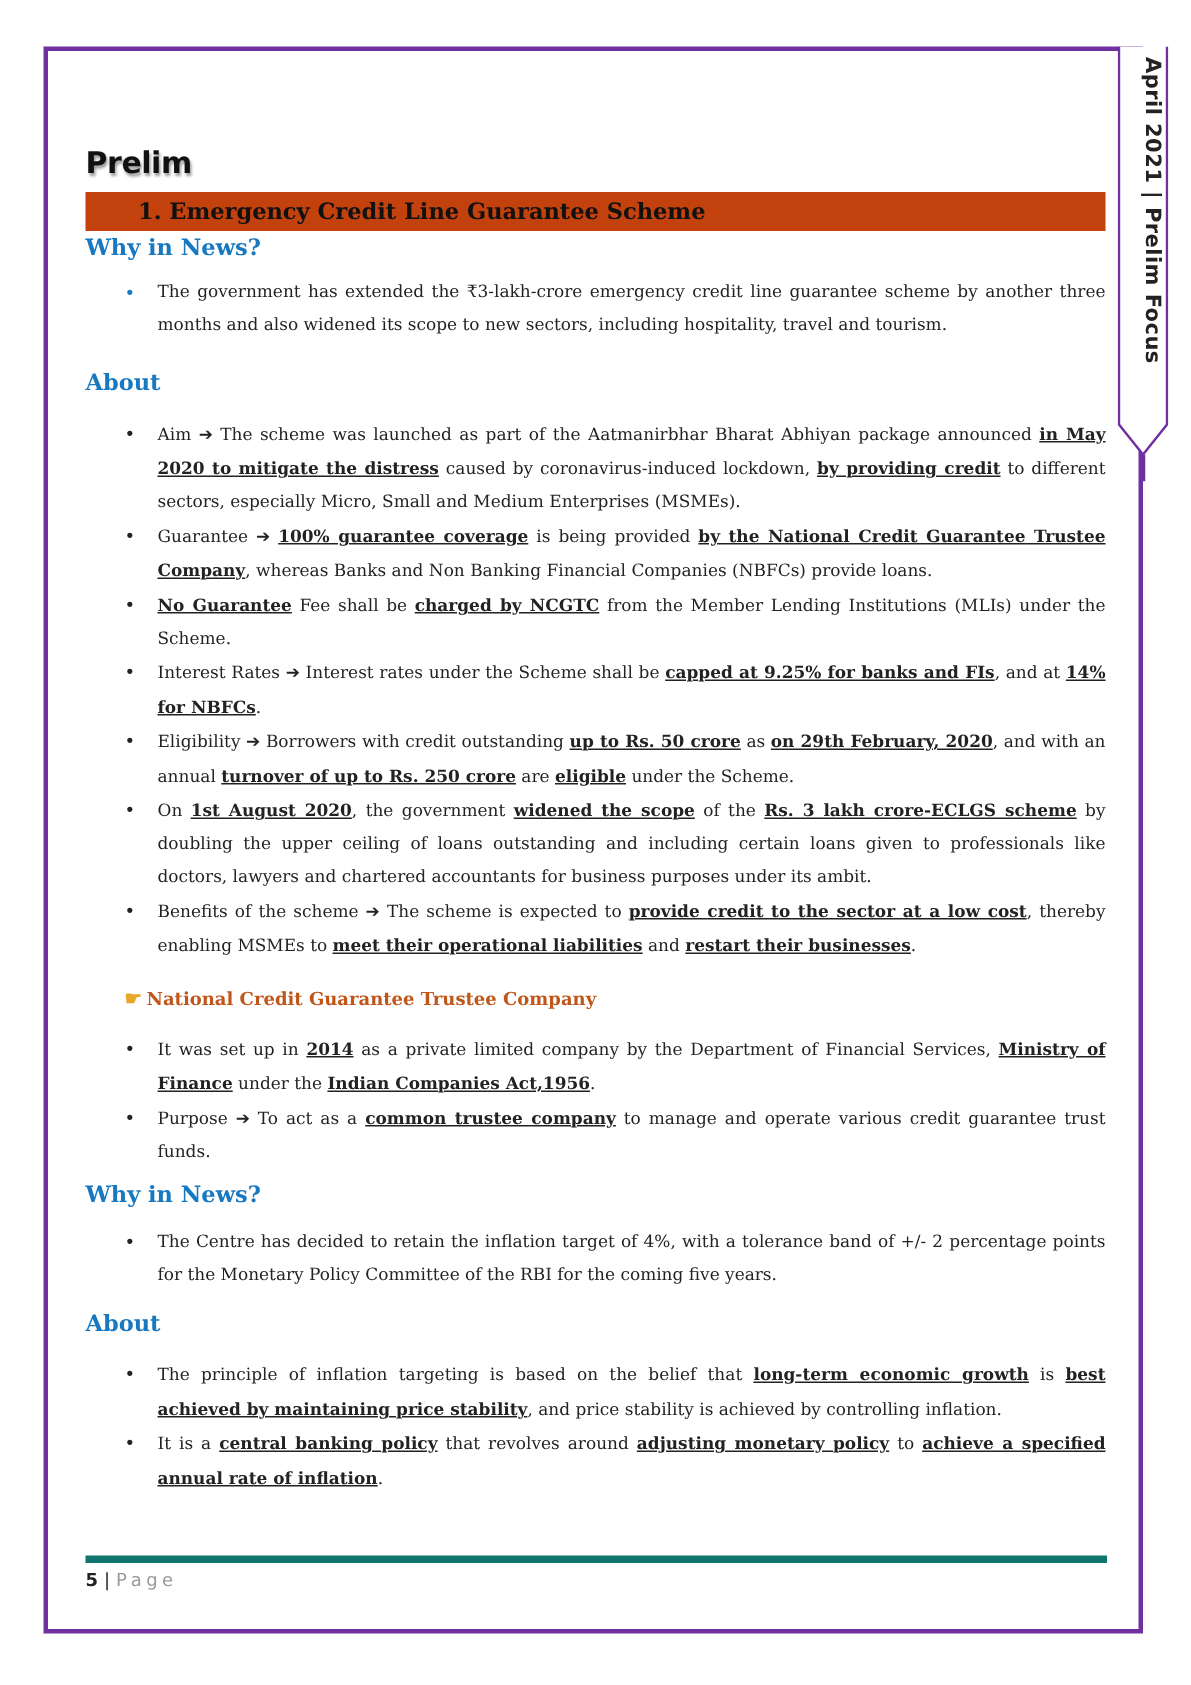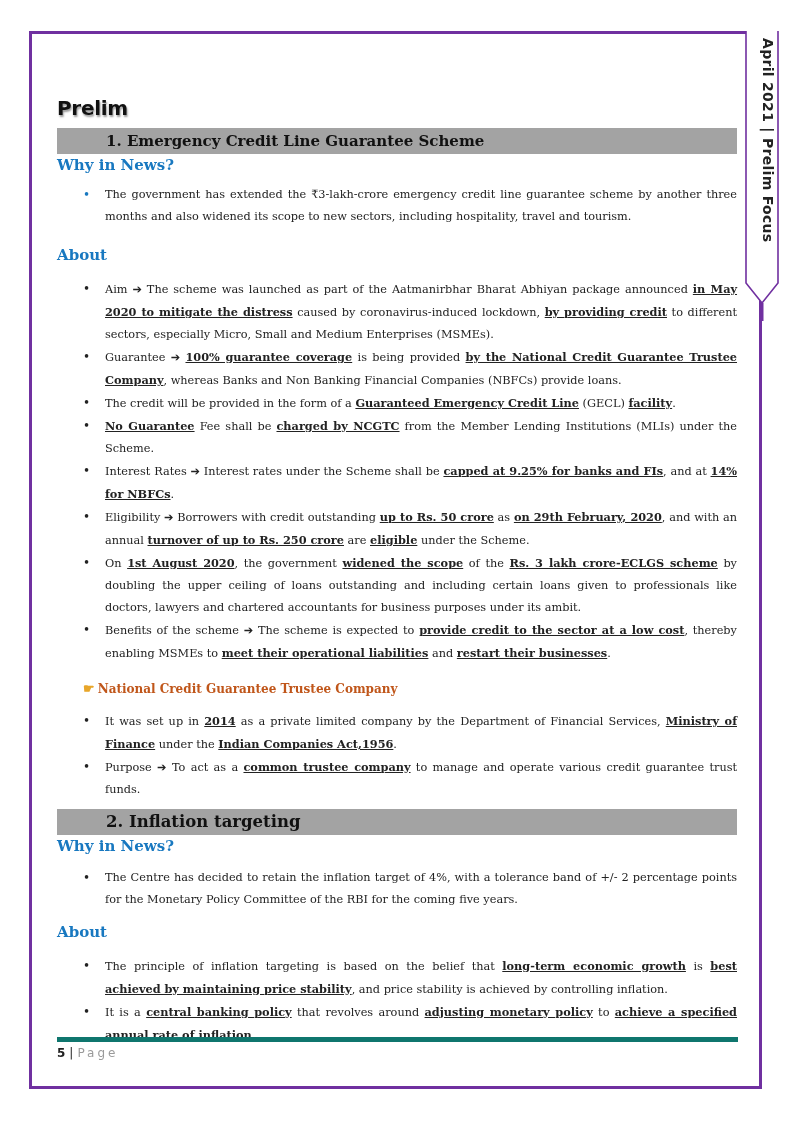--- a/index.html
+++ b/index.html
@@ -9,22 +9,22 @@
            border: 3px solid #7030a0; box-sizing: border-box; }
   .side-tab { position: absolute; left: 745px; top: 31px; width: 32px; height: 275px; }
   .side-tab svg { position: absolute; left: 0; top: 0; }
   .side-text { position: absolute; left: 746px; top: 38px; width: 30px; height: 200px;
                writing-mode: vertical-rl; font-family: "DejaVu Sans", sans-serif;
                font-weight: bold; font-size: 14px; color: #222; letter-spacing: 0.3px;
                white-space: nowrap; }
   .content { position: absolute; left: 57px; top: 96px; width: 680px; }
   .page-title { font-family: "DejaVu Sans", sans-serif; font-weight: bold; font-size: 20px;
                 color: #111; text-shadow: 1px 2px 2px #999; margin: 0 0 8px 0; letter-spacing: -0.3px; }
-  .sec-head { background: #a3a3a3; height: 26px; line-height: 26px; font-weight: bold;
-              font-size: 15px; color: #111; padding-left: 49px; margin: 0; }
+  .sec-head { background: #c2410c; height: 26px; line-height: 26px; font-weight: bold;
+              font-size: 15px; color: #111; padding-left: 35px; margin: 0; }
   .sec-head.big { font-size: 16.5px; }
   .sub-head { color: #1878c0; font-weight: bold; font-size: 15px; margin: 2px 0 0 0; }
   ul { margin: 10px 0 0 0; padding: 0; list-style: none; }
   li { position: relative; padding-left: 48px; font-size: 11.3px; line-height: 22px;
        text-align: justify; margin-bottom: 0; }
   li::before { content: "•"; position: absolute; left: 26px; top: 0; color: #1878c0; font-size: 12px; }
   li.dark::before { color: #222; }
   .b { font-weight: bold; text-decoration: underline; }
   .about { margin-top: 18px; }
   .ncgtc-head { color: #c0561a; font-weight: bold; font-size: 12px; margin: 16px 0 4px 26px; }
@@ -54,39 +54,37 @@
   <div>
     <h2 class="sec-head">1. Emergency Credit Line Guarantee Scheme</h2>
     <div class="sub-head">Why in News?</div>
     <ul>
       <li>The government has extended the ₹3-lakh-crore emergency credit line guarantee scheme by another three months and also widened its scope to new sectors, including hospitality, travel and tourism.</li>
     </ul>
     <div class="sub-head about">About</div>
     <ul class="rich" style="margin-top:14px">
         <li class="dark"><span>Aim ➔ The scheme was launched as part of the Aatmanirbhar Bharat Abhiyan package announced </span><span class="b">in May 2020 to mitigate the distress</span><span> caused by coronavirus-induced lockdown, </span><span class="b">by providing credit</span><span> to different sectors, especially Micro, Small and Medium Enterprises (MSMEs).</span></li>
         <li class="dark"><span>Guarantee ➔ </span><span class="b">100% guarantee coverage</span><span> is being provided </span><span class="b">by the National Credit Guarantee Trustee Company</span><span>, whereas Banks and Non Banking Financial Companies (NBFCs) provide loans.</span></li>
-        <li class="dark"><span>The credit will be provided in the form of a </span><span class="b">Guaranteed Emergency Credit Line</span><span> (GECL) </span><span class="b">facility</span><span>.</span></li>
         <li class="dark"><span class="b">No Guarantee</span><span> Fee shall be </span><span class="b">charged by NCGTC</span><span> from the Member Lending Institutions (MLIs) under the Scheme.</span></li>
         <li class="dark"><span>Interest Rates ➔ Interest rates under the Scheme shall be </span><span class="b">capped at 9.25% for banks and FIs</span><span>, and at </span><span class="b">14% for NBFCs</span><span>.</span></li>
         <li class="dark"><span>Eligibility ➔ Borrowers with credit outstanding </span><span class="b">up to Rs. 50 crore</span><span> as </span><span class="b">on 29th February, 2020</span><span>, and with an annual </span><span class="b">turnover of up to Rs. 250 crore</span><span> are </span><span class="b">eligible</span><span> under the Scheme.</span></li>
         <li class="dark"><span>On </span><span class="b">1st August 2020</span><span>, the government </span><span class="b">widened the scope</span><span> of the </span><span class="b">Rs. 3 lakh crore-ECLGS scheme</span><span> by doubling the upper ceiling of loans outstanding and including certain loans given to professionals like doctors, lawyers and chartered accountants for business purposes under its ambit.</span></li>
         <li class="dark"><span>Benefits of the scheme ➔ The scheme is expected to </span><span class="b">provide credit to the sector at a low cost</span><span>, thereby enabling MSMEs to </span><span class="b">meet their operational liabilities</span><span> and </span><span class="b">restart their businesses</span><span>.</span></li>
       </ul>
 
     <div class="ncgtc-head">
       <span class="hand">☛</span><span>National Credit Guarantee Trustee Company</span>
     </div>
     <ul class="rich" style="margin-top:14px">
         <li class="dark"><span>It was set up in </span><span class="b">2014</span><span> as a private limited company by the Department of Financial Services, </span><span class="b">Ministry of Finance</span><span> under the </span><span class="b">Indian Companies Act,1956</span><span>.</span></li>
         <li class="dark"><span>Purpose ➔ To act as a </span><span class="b">common trustee company</span><span> to manage and operate various credit guarantee trust funds.</span></li>
       </ul>
   </div>
 
   <div style="margin-top:8px">
-    <h2 class="sec-head big">2. Inflation targeting</h2>
     <div class="sub-head">Why in News?</div>
     <ul style="margin-top:12px">
       <li class="dark">The Centre has decided to retain the inflation target of 4%, with a tolerance band of +/- 2 percentage points for the Monetary Policy Committee of the RBI for the coming five years.</li>
     </ul>
     <div class="sub-head about" style="margin-top:12px">About</div>
     <ul class="rich" style="margin-top:14px">
         <li class="dark"><span>The principle of inflation targeting is based on the belief that </span><span class="b">long-term economic growth</span><span> is </span><span class="b">best achieved by maintaining price stability</span><span>, and price stability is achieved by controlling inflation.</span></li>
         <li class="dark"><span>It is a </span><span class="b">central banking policy</span><span> that revolves around </span><span class="b">adjusting monetary policy</span><span> to </span><span class="b">achieve a specified annual rate of inflation</span><span>.</span></li>
       </ul>
   </div>

